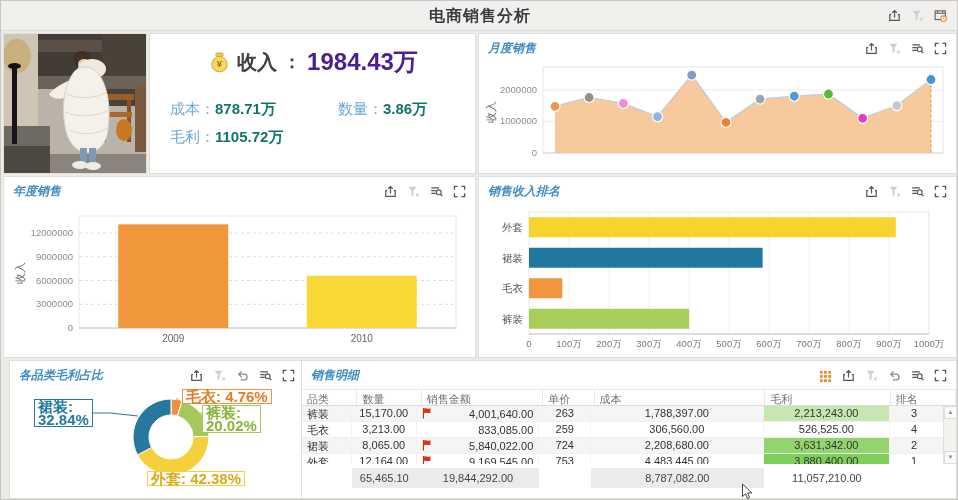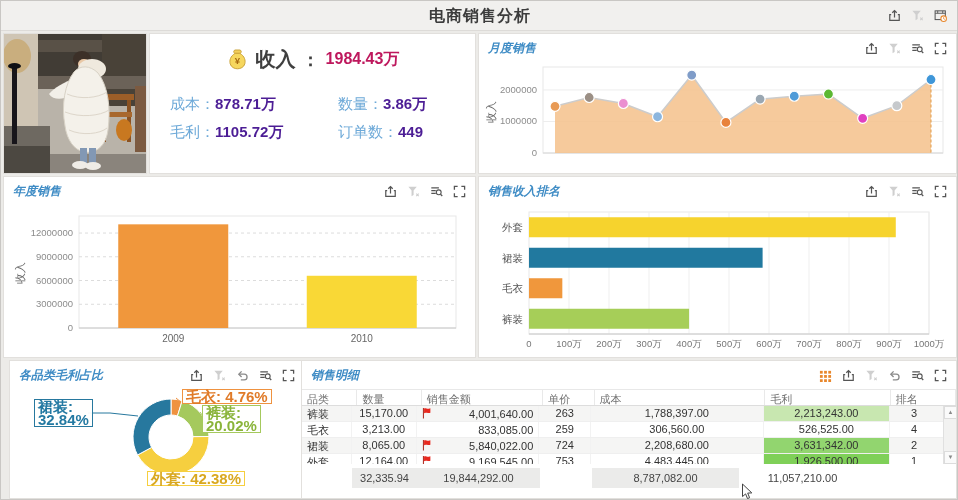--- a/index.html
+++ b/index.html
@@ -22,25 +22,25 @@
   .ptitle { font-size:12px; font-weight:bold; color:#3f8cc5; }
 
   
   #photo { left:2px; top:32px; width:144px; height:141px; overflow:hidden; }
 
   
   #kpi { left:148px; top:32px; width:327px; height:141px; }
   #kpi .rev { display:flex; align-items:center; justify-content:center; margin-top:12px; gap:6px; }
   #kpi .rev .lab { font-size:20px; font-weight:bold; color:#3f3f3f; }
   #kpi .rev .sep { font-size:18px; font-weight:bold; color:#3f3f3f; }
-  #kpi .rev .val { font-size:16px; font-weight:bold; color:#be185d; }
+  #kpi .rev .val { font-size:24px; font-weight:bold; color:#4c1d95; }
   #kpi .grid { display:grid; grid-template-columns:168px auto; row-gap:9px; padding-left:20px; margin-top:22px; }
   #kpi .item { font-size:15px; white-space:nowrap; }
   #kpi .item .lab, #kpi .item .sep { color:#6da9d8; }
-  #kpi .item .val { color:#4c1d95; font-weight:bold; }
+  #kpi .item .val { color:#0f766e; font-weight:bold; }
 
   
   #monthly { left:477px; top:32px; width:479px; height:141px; }
   #annual  { left:2px;  top:175px; width:473px; height:182px; }
   #ranking { left:477px; top:175px; width:479px; height:182px; }
   #donut   { left:8px;  top:359px; width:296px; height:139px; }
   svg.chart { display:block; }
   svg text { font-family:"Liberation Sans","DejaVu Sans",sans-serif; }
 
   .donut-label { position:absolute; background:rgba(255,255,254,.95); border:1px solid; padding:0 3px; font-size:15px; font-weight:bold; line-height:13px; white-space:nowrap; }
@@ -140,21 +140,20 @@
           </svg>
         </span>
       <span class="lab">收入</span>
         <span class="sep">：</span>
         <span class="val">1984.43万</span>
     </div>
     <div class="grid">
       <div class="item"><span class="lab">成本</span><span class="sep">：</span><span class="val">878.71万</span></div>
       <div class="item"><span class="lab">数量</span><span class="sep">：</span><span class="val">3.86万</span></div>
       <div class="item"><span class="lab">毛利</span><span class="sep">：</span><span class="val">1105.72万</span></div>
-      <div class="item"><span class="lab">订单数</span><span class="sep">：</span><span class="val">449</span></div>
     </div>
   </div>
 
   <div id="monthly" class="panel">
     <div class="phead">
       <span class="ptitle">月度销售</span>
       <span class="iconrow">
           <span class="icon">
             <svg width="13" height="13" viewBox="0 0 14 14">
               <path d="M3.4 6 H1.9 V12.2 H12.1 V6 H10.6" fill="none" stroke="#555" stroke-width="1.3"></path>
@@ -484,34 +483,34 @@
             <div class="c num" style="width: 65px;">12,164.00</div>
             <div class="c num flagcell" style="width: 123px;">
               <span><svg width="9" height="12" viewBox="0 0 10 13">
                   <path d="M1.6 1 V12.6" stroke="#b03228" stroke-width="1.2"></path>
                   <path d="M2.3 1.4 C4 .4 5.6 2.4 7.6 1.7 L9.3 1.1 V6.3 C7.6 7.1 5.9 5.4 3.1 6.6 L2.3 6.9 Z" fill="#e8281e"></path>
                 </svg></span>
               <span>9,169,545.00</span>
             </div>
             <div class="c num" style="width: 52px;">753</div>
             <div class="c num" style="width: 173px;">4,483,445.00</div>
-            <div class="c num" style="width: 127px; background: rgb(127, 208, 88);">1,926,500.00</div>
+            <div class="c num" style="width: 127px; background: rgb(127, 208, 88);">3,880,400.00</div>
             <div class="c num" style="width: 66px; padding-right: 22px;">1</div>
           </div>
           <div class="vscroll">
             <div class="sbtn up">▲</div>
             <div class="sbtn down">▼</div>
           </div>
         </div>
         <div class="totrow">
           <div class="c num" style="width: 50px;"></div>
-          <div class="c num shade" style="width: 65px;">32,335.94</div>
+          <div class="c num shade" style="width: 65px;">65,465.10</div>
           <div class="c num shade" style="width: 123px;">19,844,292.00</div>
           <div class="c num" style="width: 52px;"></div>
-          <div class="c num shade" style="width: 147px;">8,787,082.00</div>
+          <div class="c num shade" style="width: 173px;">8,787,082.00</div>
           <div class="c num" style="width: 127px;">11,057,210.00</div>
           <div class="c num" style="width: 66px;"></div>
         </div>
       </div>
   </div>
 
   <div id="cursor">
     <svg width="12" height="18" viewBox="0 0 12 18">
         <path d="M1.5 1 L1.5 13.6 L4.6 10.9 L6.5 15.6 L8.6 14.7 L6.7 10.1 L10.8 9.9 Z" fill="#fdfdfd" stroke="#444" stroke-width="1"></path>
       </svg>

